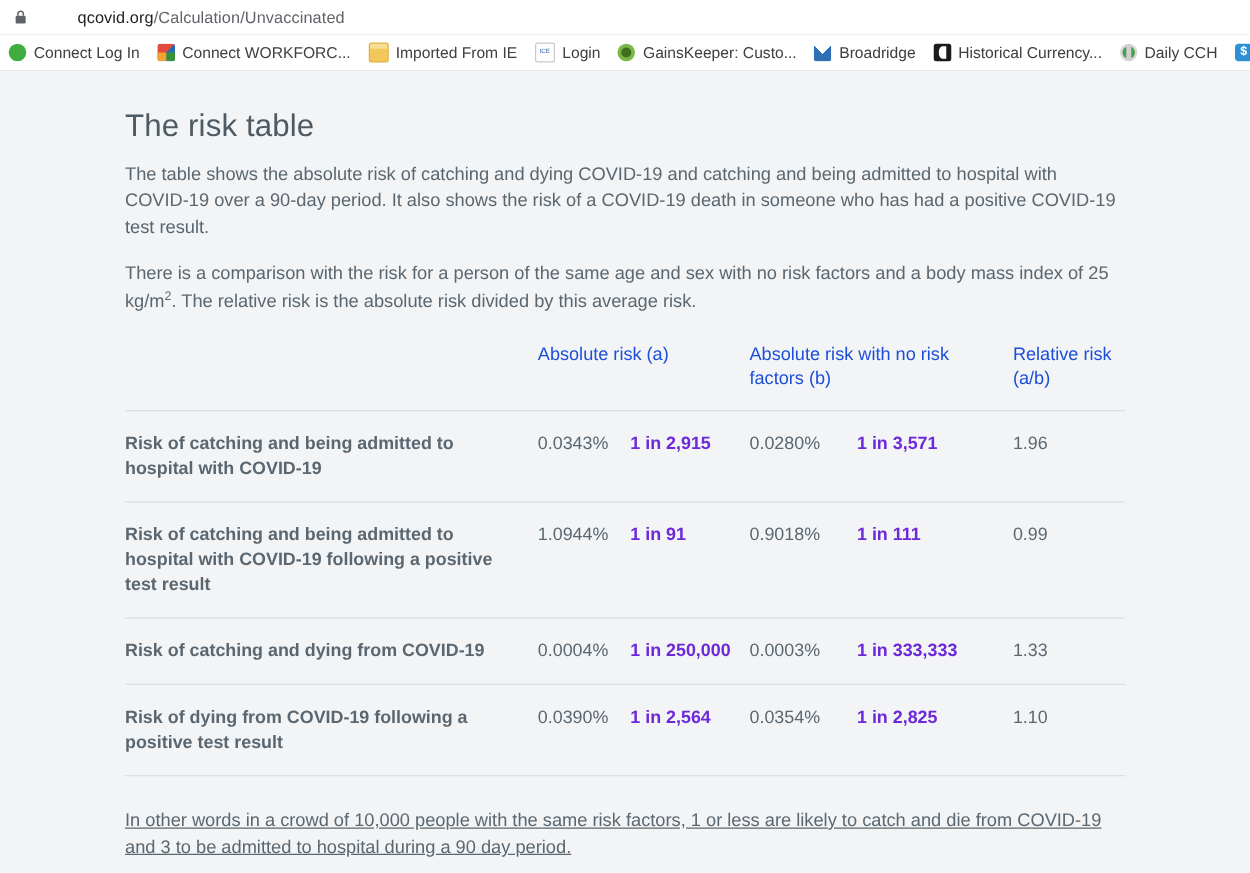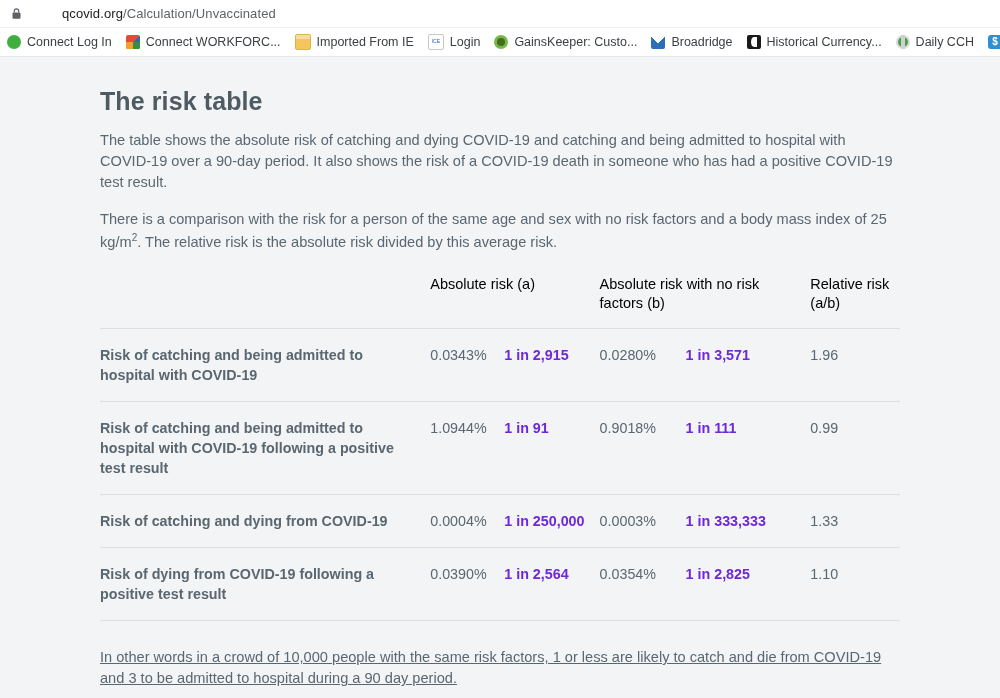--- a/index.html
+++ b/index.html
@@ -197,21 +197,21 @@
     overflow: hidden;
   }
   .content {
     width: 800px;
     margin: 0 auto;
     padding: 0 0 0 0;
     color: #5b6770;
   }
   h1.page-title {
     font-size: 25px;
-    font-weight: bold;
+    font-weight: normal;
     color: #4f5b63;
     margin: 0;
     padding: 30px 0 14px 0;
     letter-spacing: 0.1px;
   }
   p.para {
     font-size: 14.6px;
     line-height: 1.45;
     color: #5b6770;
     margin: 0 0 16px 0;
@@ -222,21 +222,21 @@
   
   table.risk {
     width: 800px;
     border-collapse: collapse;
     margin-top: 14px;
   }
   table.risk thead th {
     text-align: left;
     font-size: 14.5px;
     font-weight: normal;
-    color: #000000;
+    color: #1d4ed8;
     vertical-align: top;
     padding: 6px 10px 14px 0;
     line-height: 1.35;
     border-bottom: 1px solid #dadfe2;
   }
   table.risk thead th.col-label { width: 352px; }
   table.risk thead th.col-abs   { width: 160px; }
   table.risk thead th.col-nrf   { width: 205px; }
   table.risk thead th.col-rel   { width: 83px; }
 

